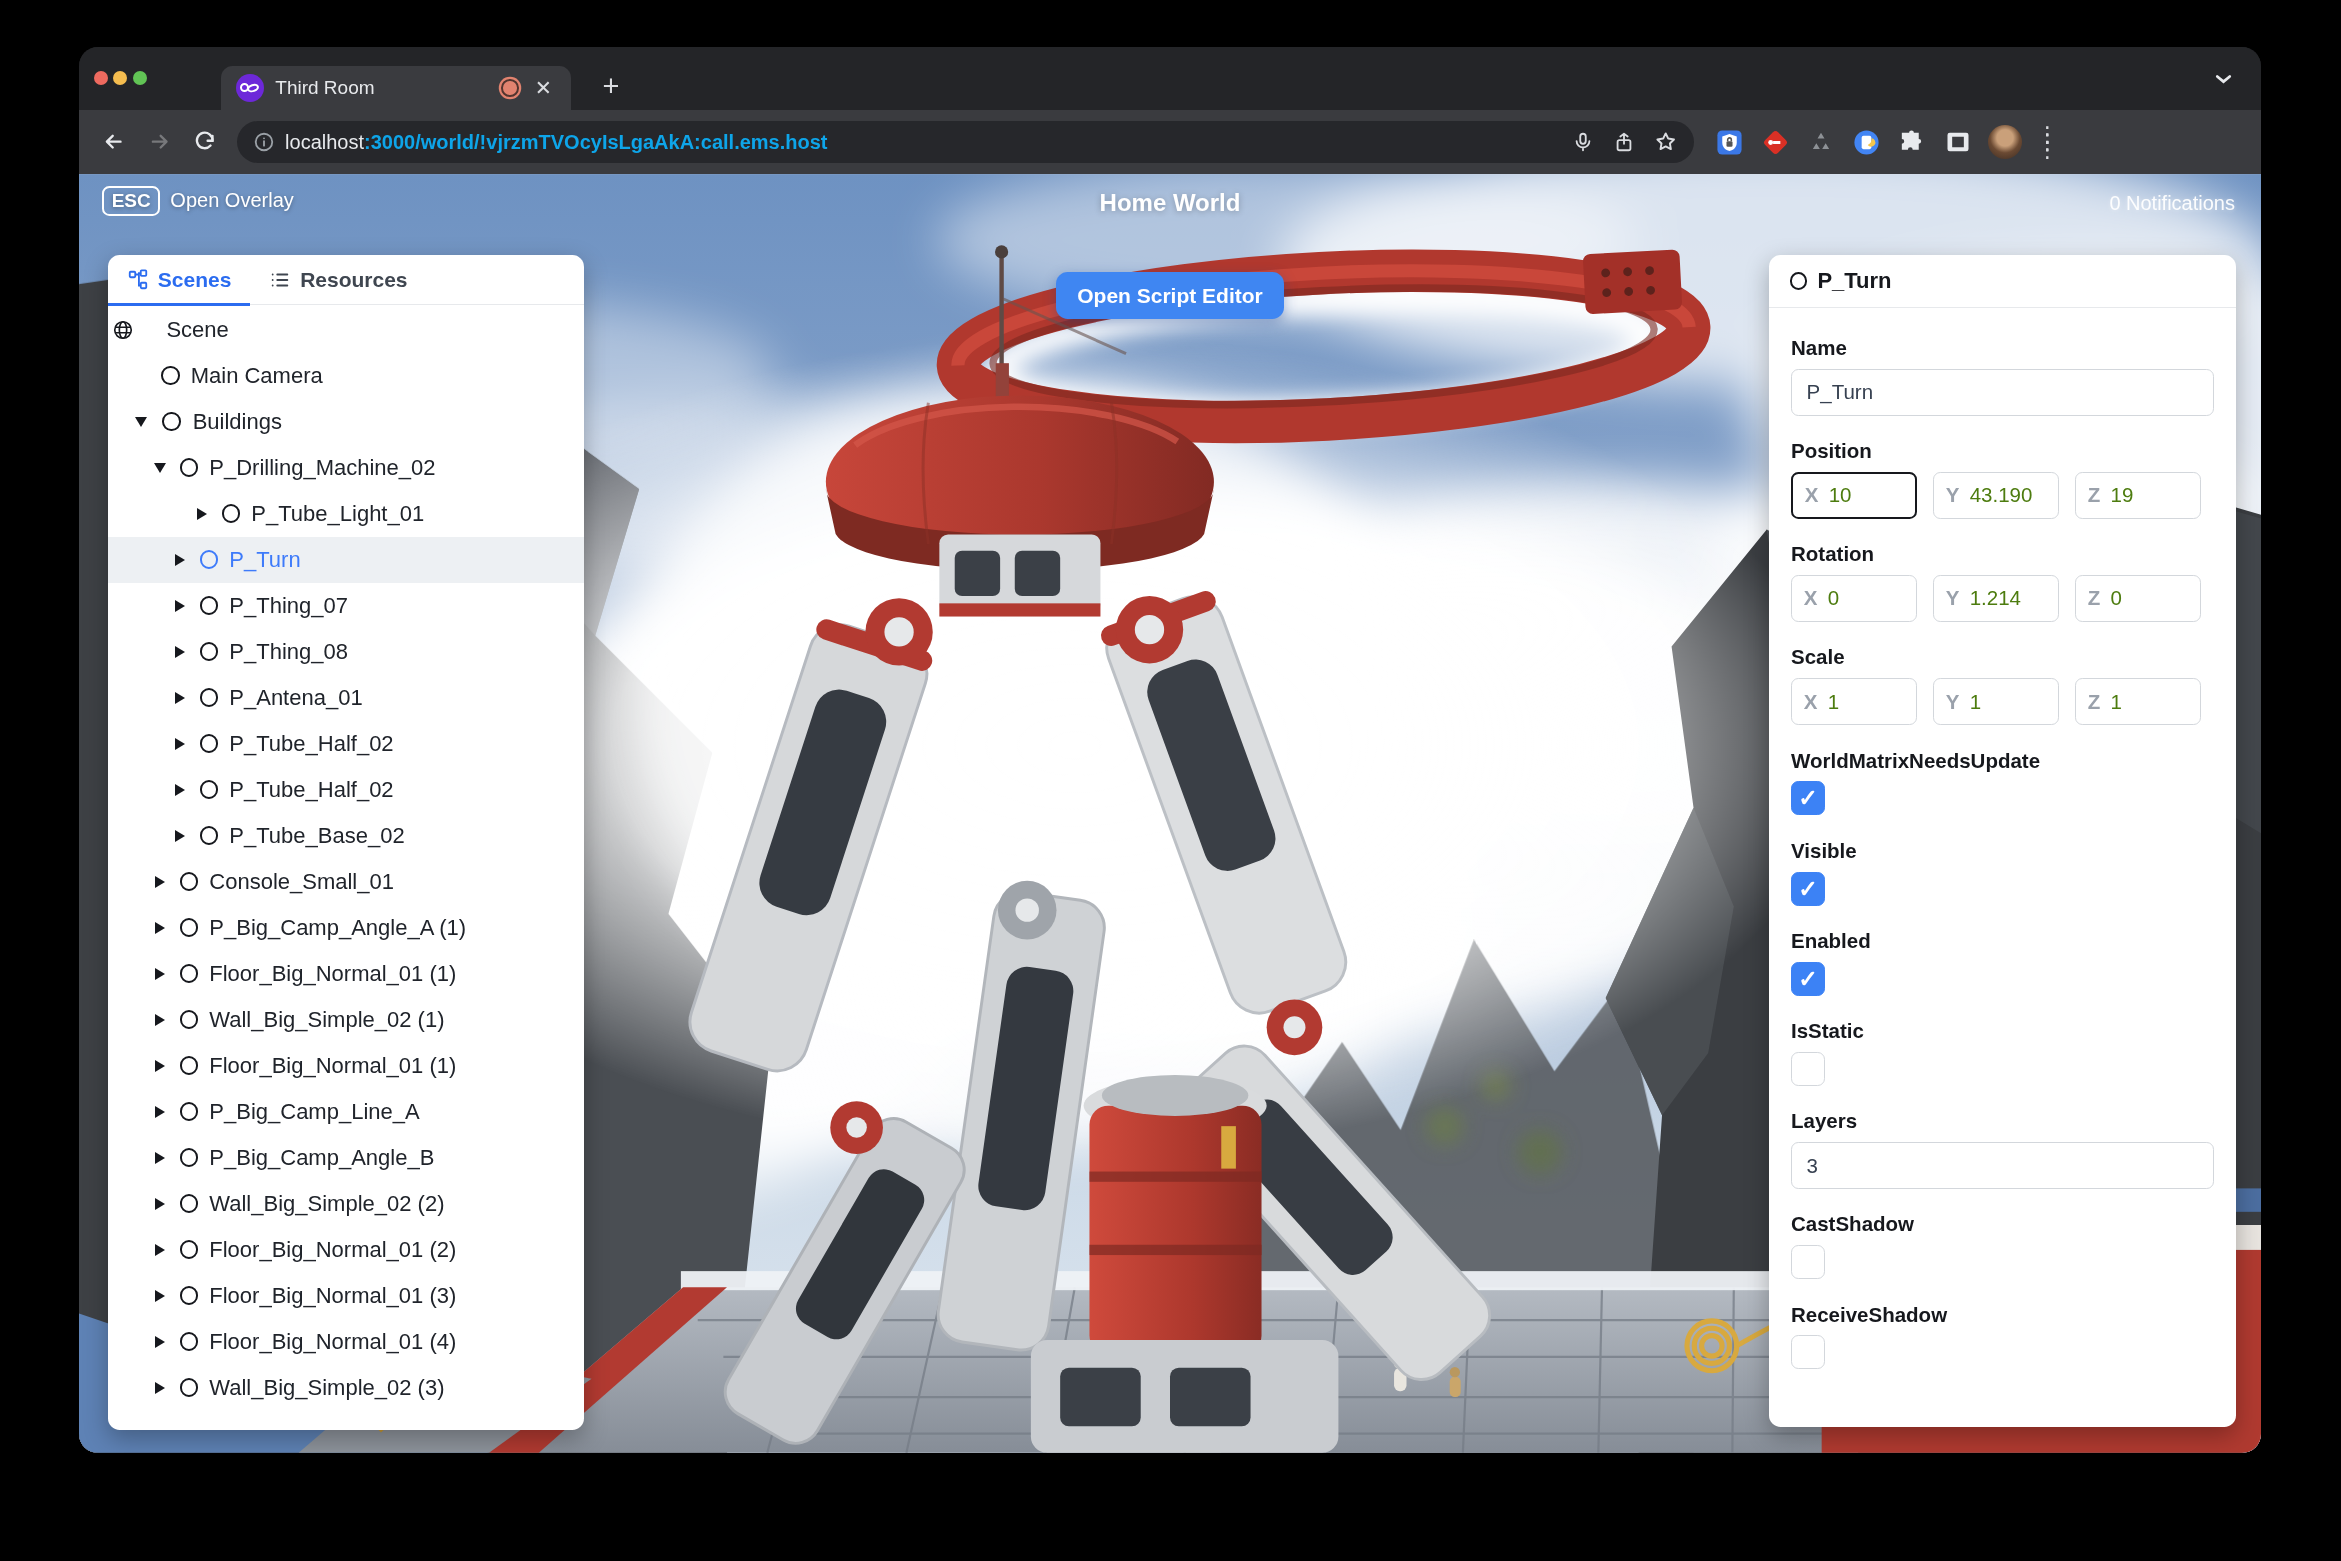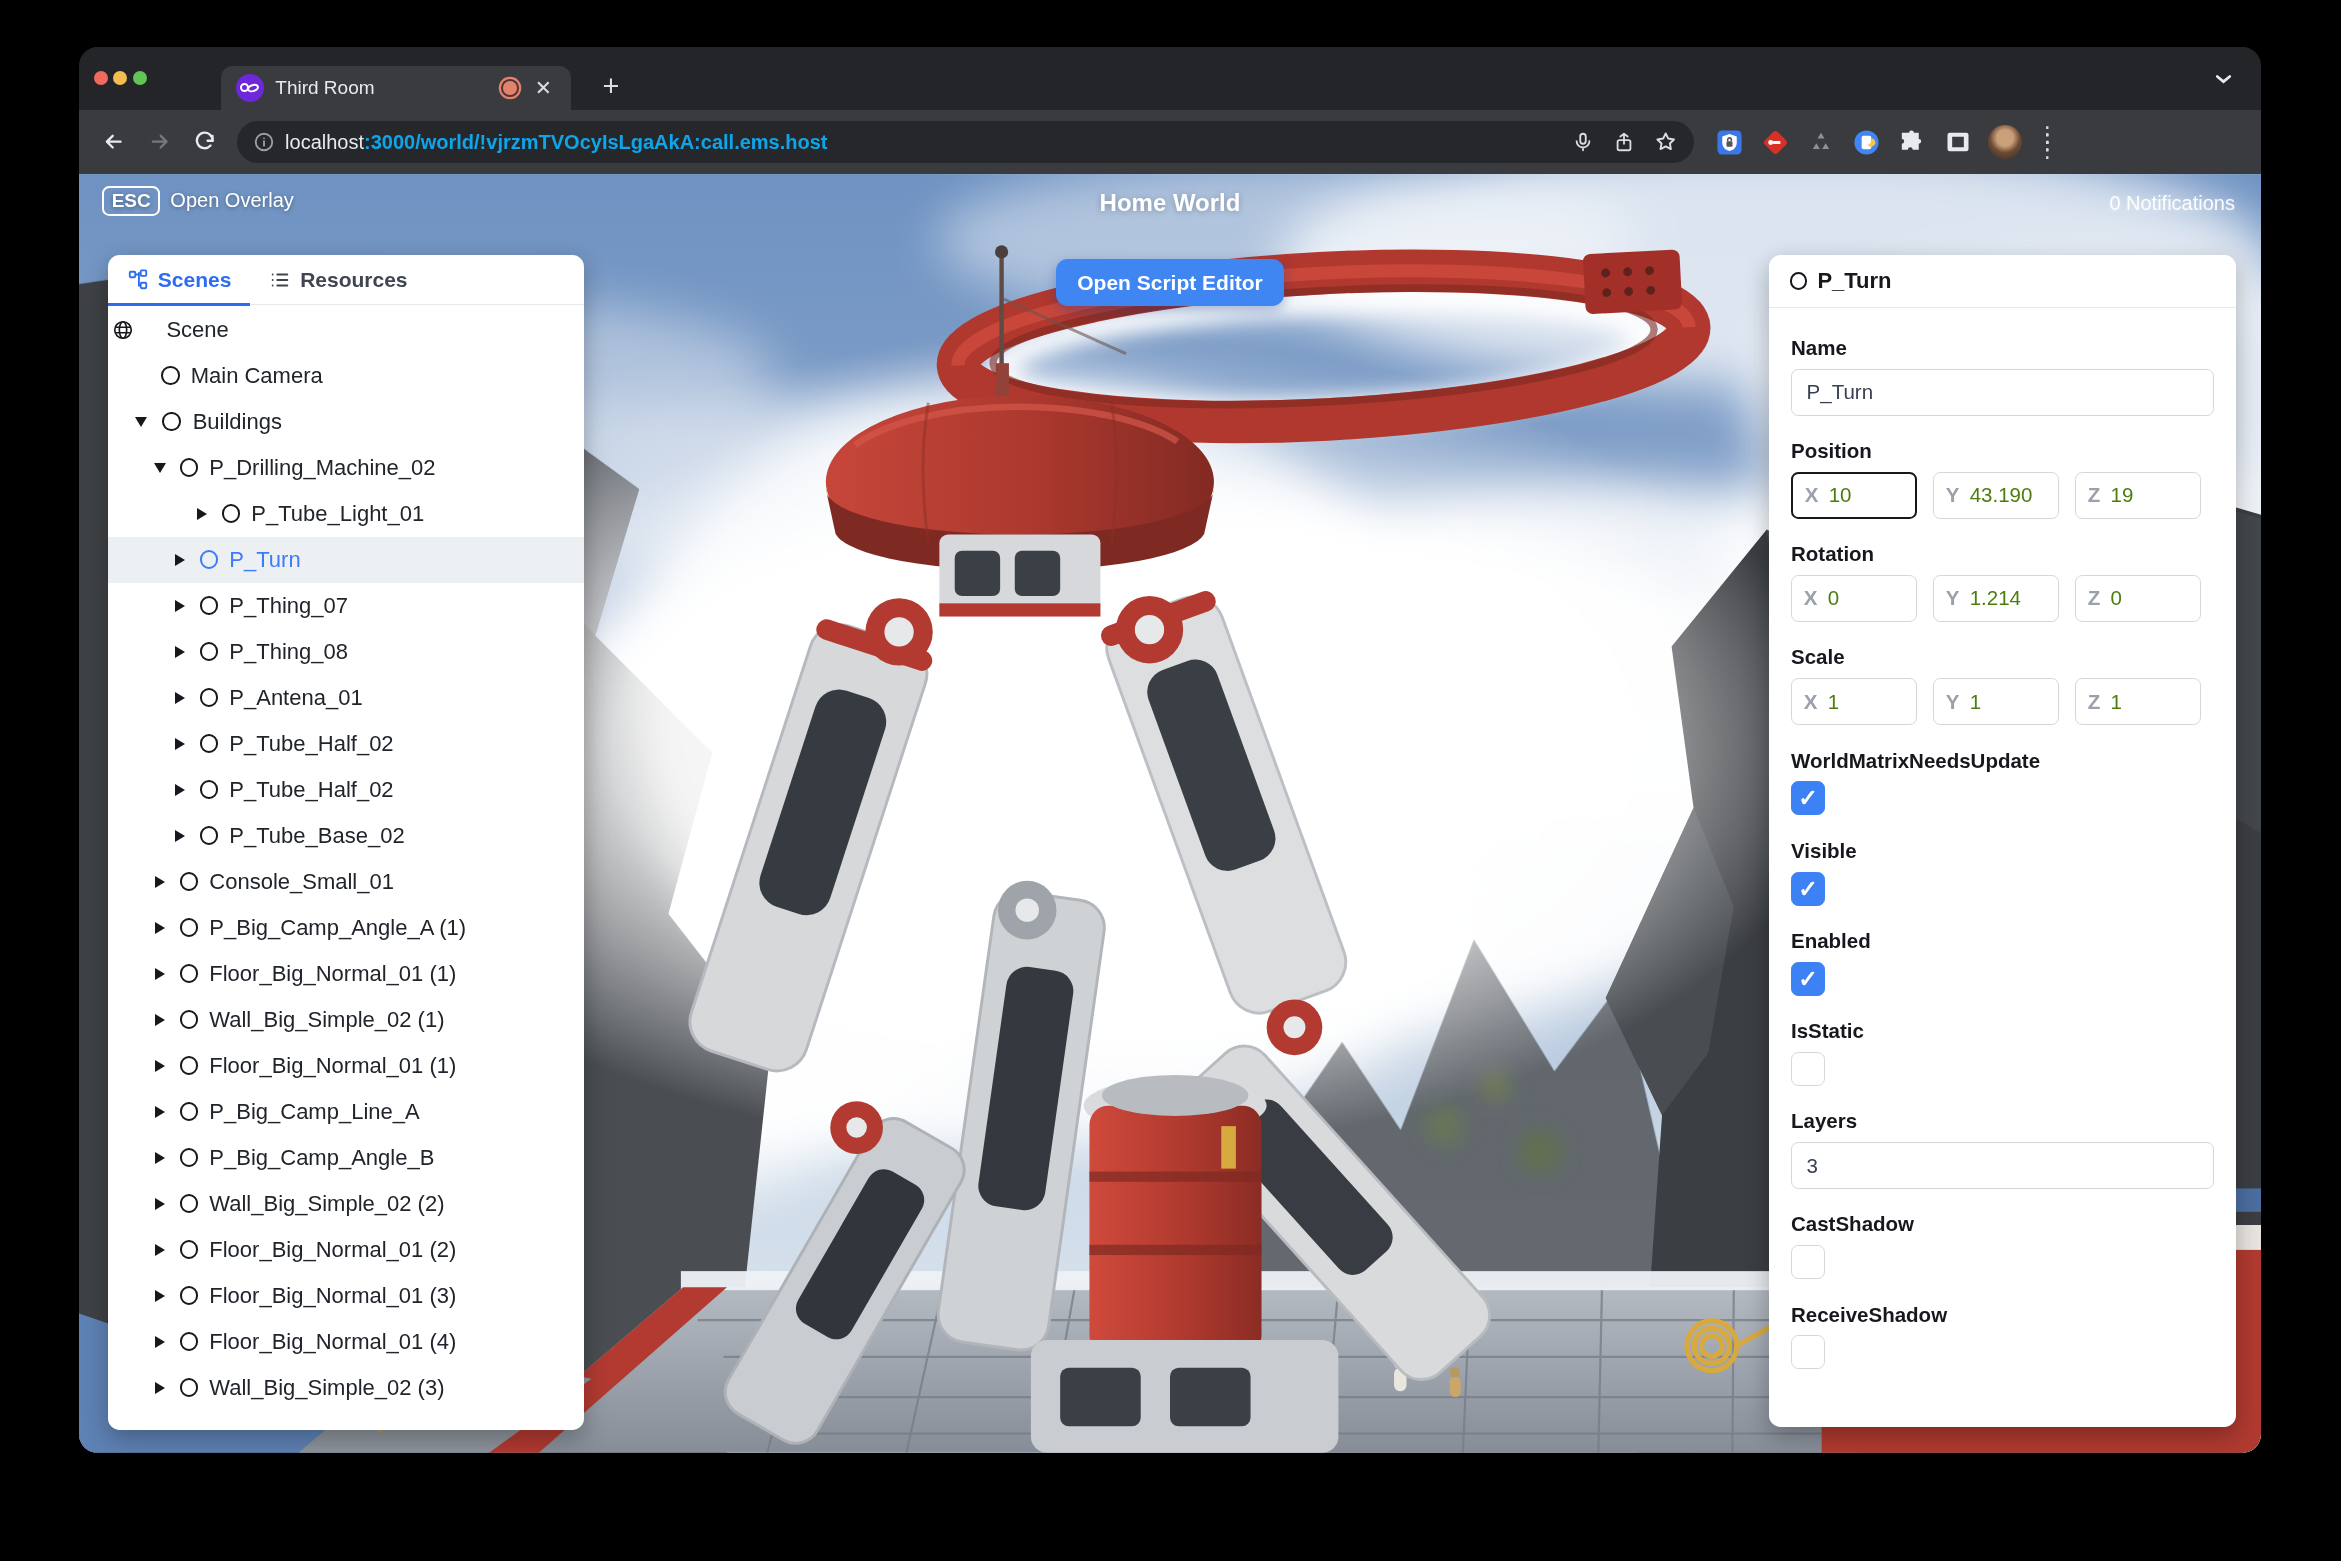--- a/index.html
+++ b/index.html
@@ -57,21 +57,21 @@
   .hud-top { position:absolute; left:0; right:0; top:11.7px; height:37px; color:#fff; }
   .esc-wrap { position:absolute; left:23.4px; top:0; display:flex; align-items:center; gap:10.3px;
               text-shadow:0 0.7px 4.4px rgba(0,0,0,.35); }
   .esc-chip { border:2.2px solid #fff; border-radius:7.3px; padding:2.2px 7.3px; font-size:19px; font-weight:700; }
   .esc-label { font-size:20px; }
   .world-title { position:absolute; left:0; right:0; text-align:center; top:2.9px; font-size:24px;
                  font-weight:700; text-shadow:0 0.7px 5.9px rgba(0,0,0,.25); }
   .notif { position:absolute; right:26px; top:5.9px; font-size:20px; color:#fff; opacity:.95;
            text-shadow:0 0.7px 4.4px rgba(255,255,255,.4); }
 
-  .script-btn { position:absolute; left:977px; top:85px; width:228px; height:47px;
+  .script-btn { position:absolute; left:977px; top:98px; width:228px; height:47px;
                 background:#3f86f2; color:#fff; font-weight:700; font-size:21px;
                 border:none; border-radius:11.7px; box-shadow:0 4.4px 13px rgba(20,60,140,.35);
                 font-family:"Liberation Sans", sans-serif; }
 
   
   .panel { background:#fff; border-radius:11.7px; box-shadow:0 8.8px 25px rgba(0,0,0,.28); }
   .left-panel { position:absolute; left:29px; top:81px; width:476px; height:1175px;
                 display:flex; flex-direction:column; overflow:hidden; }
   .ptabs { display:flex; border-bottom:1.5px solid #e7e9ec; flex:none; height:50px; }
   .ptab { display:flex; align-items:center; gap:8.8px; font-size:21px; font-weight:700;

